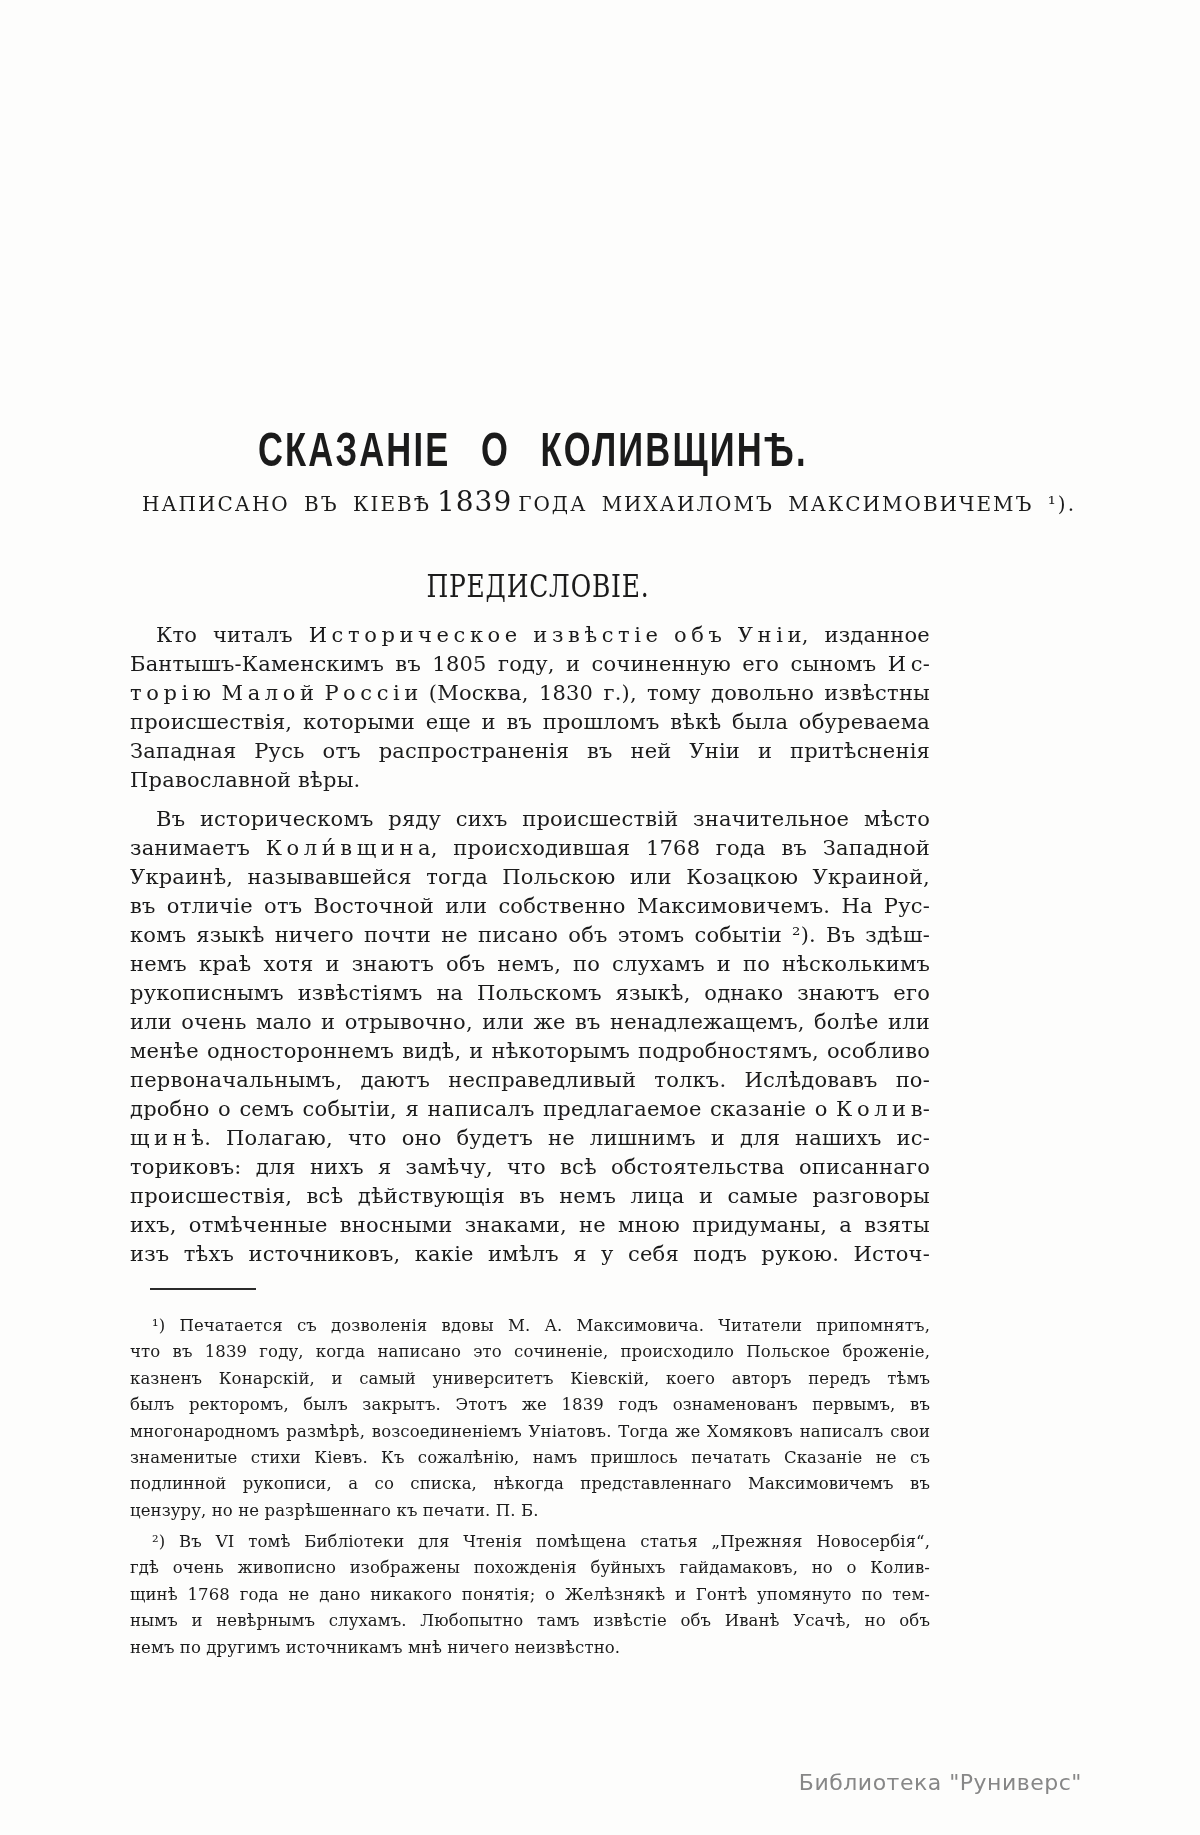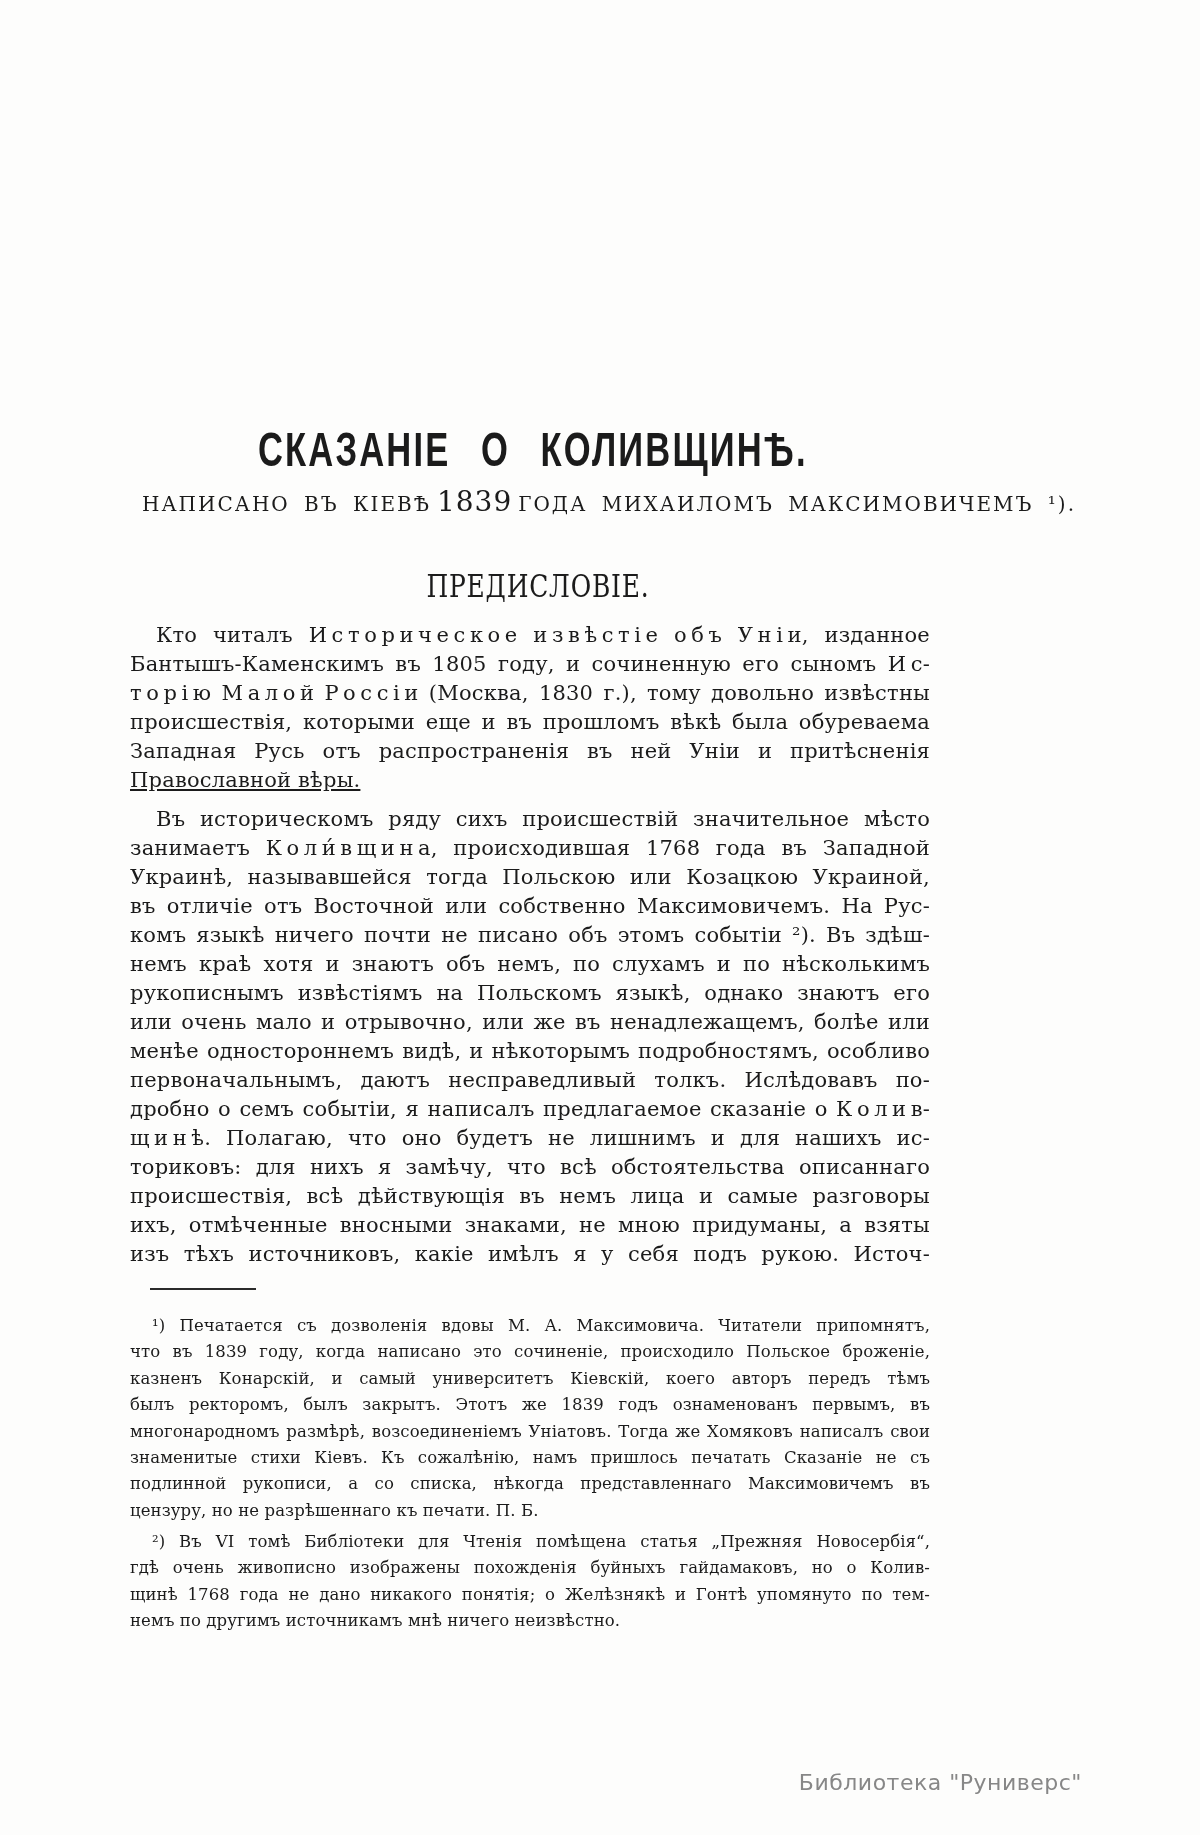--- a/index.html
+++ b/index.html
@@ -18,21 +18,21 @@
   .heading{position:absolute;top:560px;left:0;width:100%;margin:8px;text-align:center;
          font-family:"DejaVu Serif",serif;font-weight:normal;font-size:32px;line-height:36px;white-space:nowrap;}
   .heading .squeeze{display:inline-block;transform:scaleX(0.78);transform-origin:50% 50%;letter-spacing:1px;}
 
   .para{position:absolute;left:0;width:800px;font-family:"DejaVu Serif",serif;
         font-size:21px;line-height:29px;letter-spacing:0.2px;}
   .p1{top:621px;}
   .p2{top:805px;}
 
   .bl{text-align:justify;text-align-last:justify;}
-  .bl.last{text-align-last:left;text-decoration:underline;}
+  .bl.last{text-align-last:left;}
   .bl.ind{text-indent:26px;}
 
   .fnrule{position:absolute;top:1288px;left:20px;width:106px;height:2px;background:#2b2b2b;}
 
   .fn{position:absolute;left:0;width:800px;font-family:"DejaVu Serif",serif;
       font-size:16.5px;line-height:26.4px;letter-spacing:0.1px;}
   .fn1{top:1313px;}
   .fn2{top:1529px;}
   .fl{text-align:justify;text-align-last:justify;}
   .fl.last{text-align-last:left;}
@@ -91,19 +91,20 @@
       <div class="fl">многонародномъ размѣрѣ, возсоединеніемъ Уніатовъ. Тогда же Хомяковъ написалъ свои</div>
       <div class="fl">знаменитые стихи Кіевъ. Къ сожалѣнію, намъ пришлось печатать Сказаніе не съ</div>
       <div class="fl">подлинной рукописи, а со списка, нѣкогда представленнаго Максимовичемъ въ</div>
       <div class="fl last">цензуру, но не разрѣшеннаго къ печати. П. Б.</div>
     </div>
 
     <div class="fn fn2">
       <div class="fl ind">²) Въ VI томѣ Библіотеки для Чтенія помѣщена статья „Прежняя Новосербія“,</div>
       <div class="fl">гдѣ очень живописно изображены похожденія буйныхъ гайдамаковъ, но о Колив-</div>
       <div class="fl">щинѣ 1768 года не дано никакого понятія; о Желѣзнякѣ и Гонтѣ упомянуто по тем-</div>
+      <div class="fl">нымъ и невѣрнымъ слухамъ. Любопытно тамъ извѣстіе объ Иванѣ Усачѣ, но объ</div>
       <div class="fl last">немъ по другимъ источникамъ мнѣ ничего неизвѣстно.</div>
     </div>
 
   </div>
 
   <div class="watermark">Библиотека "Руниверс"</div>
 </div>
 
 </body></html>

